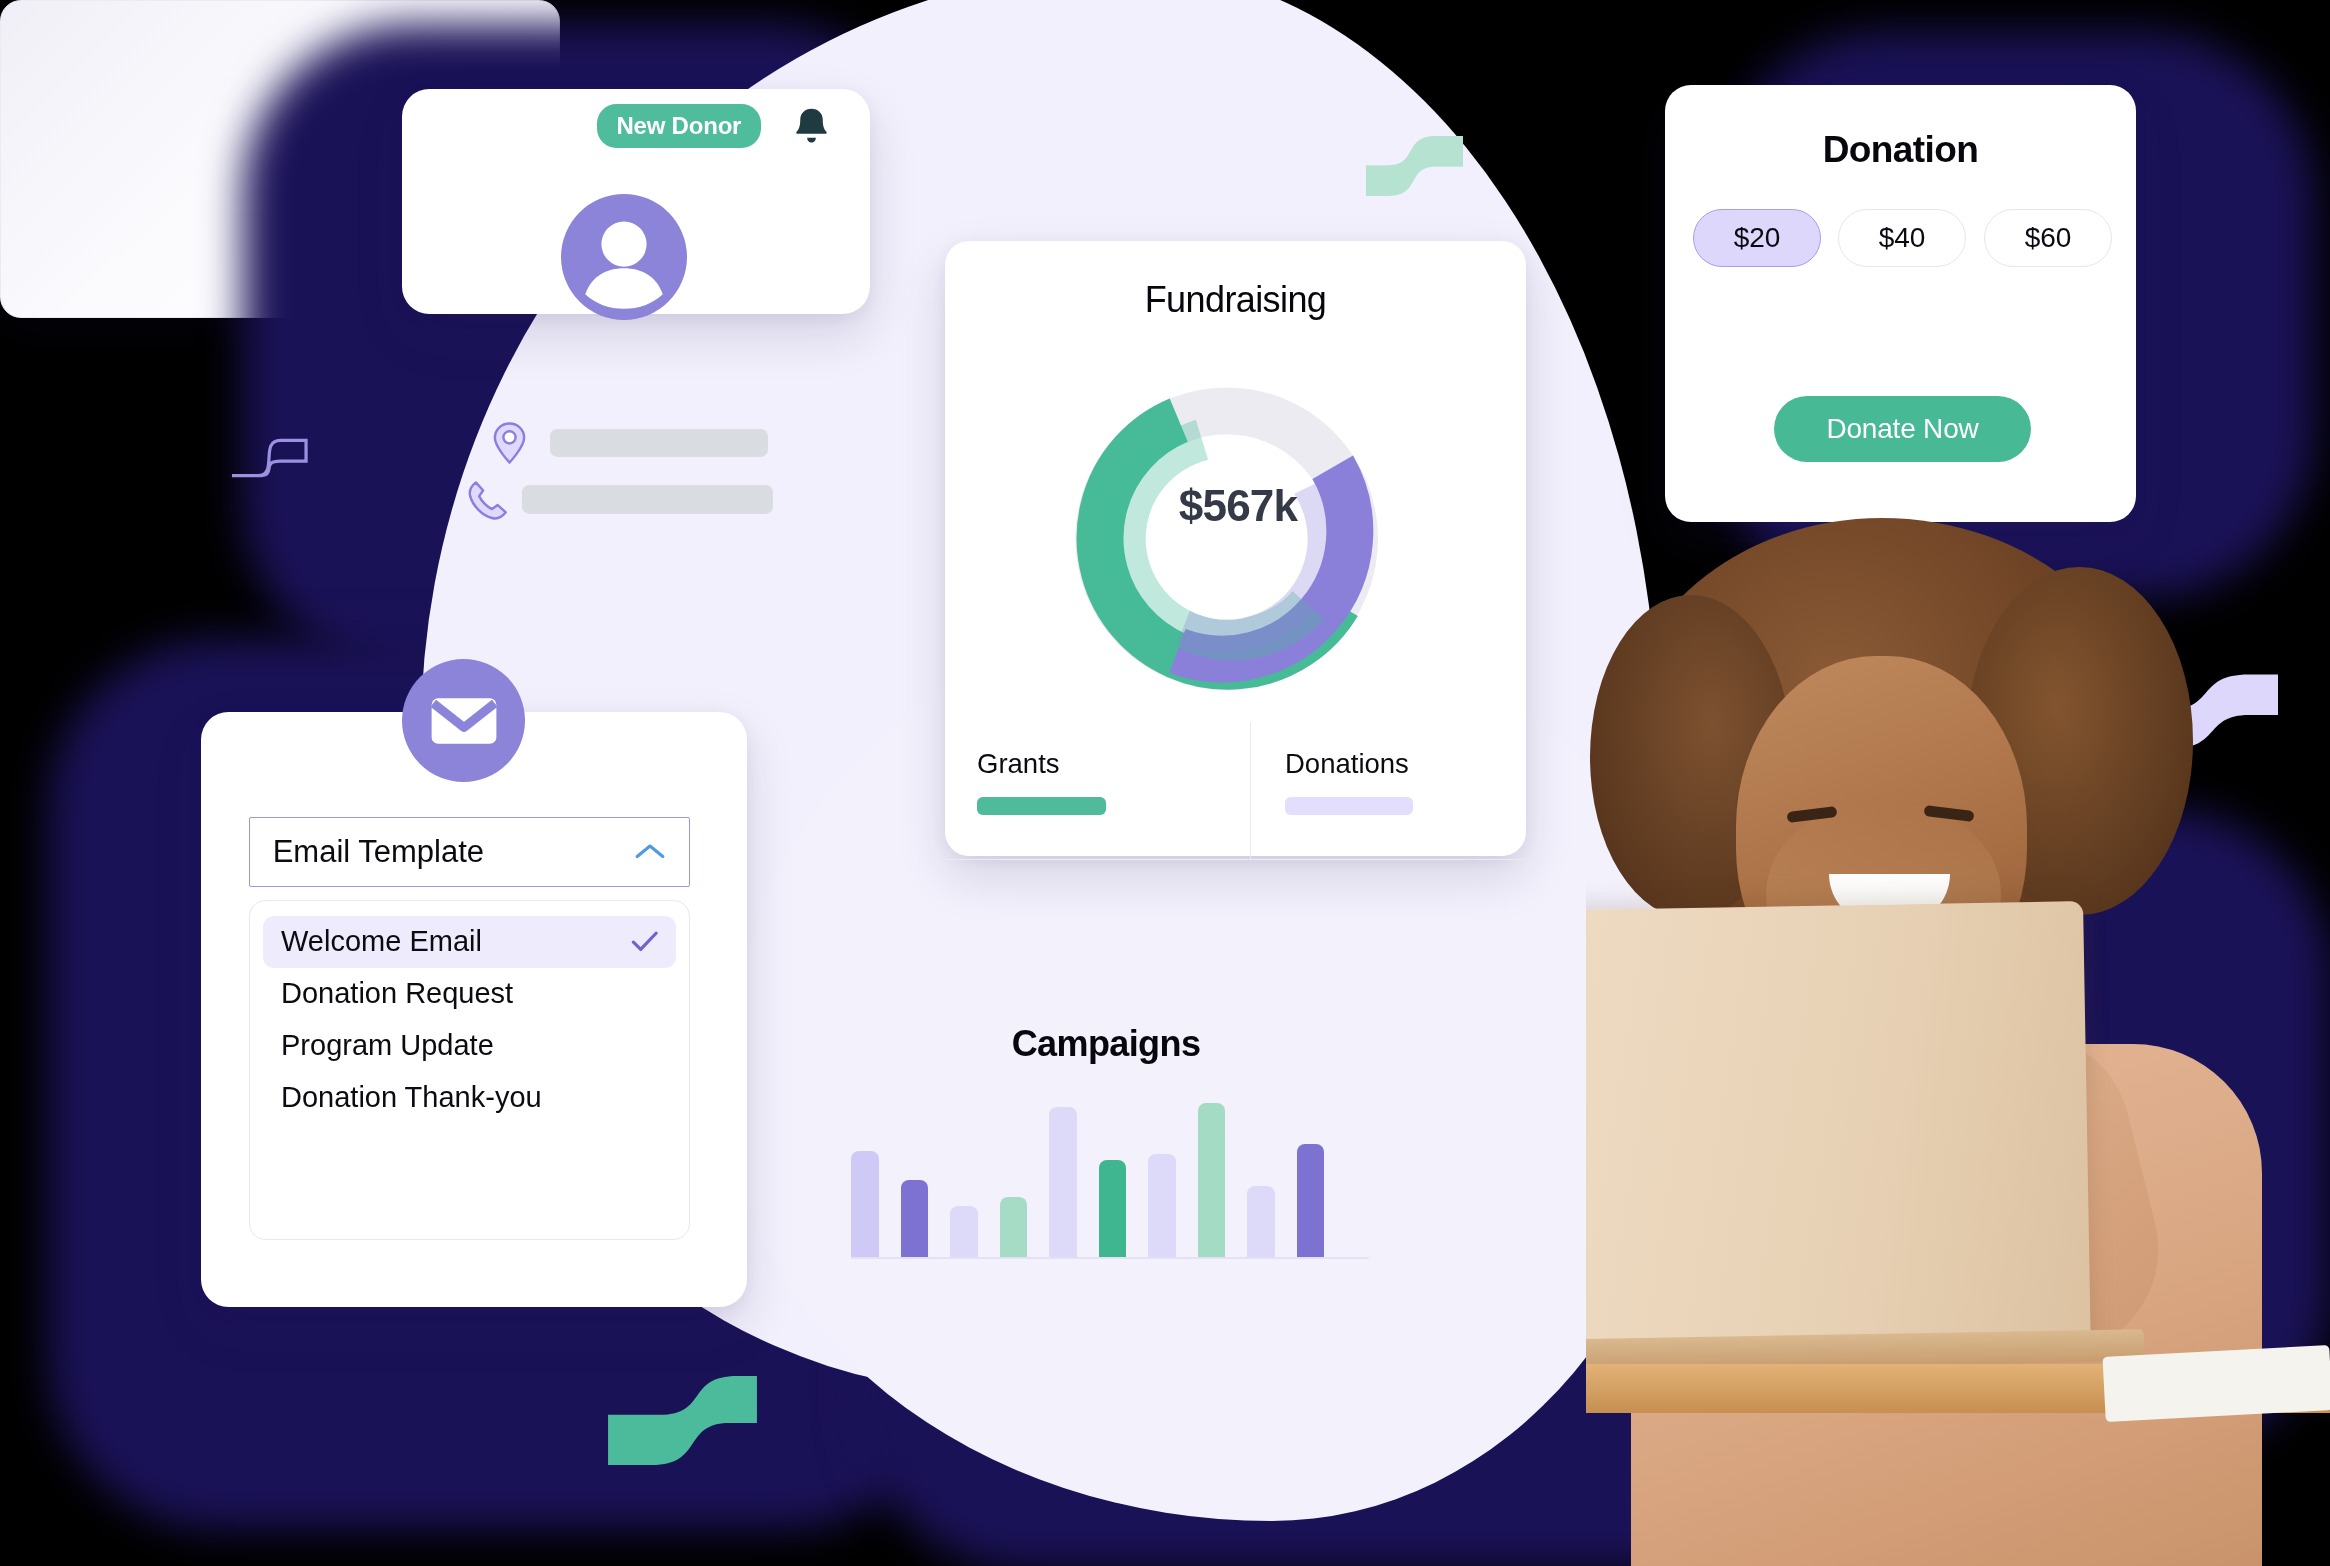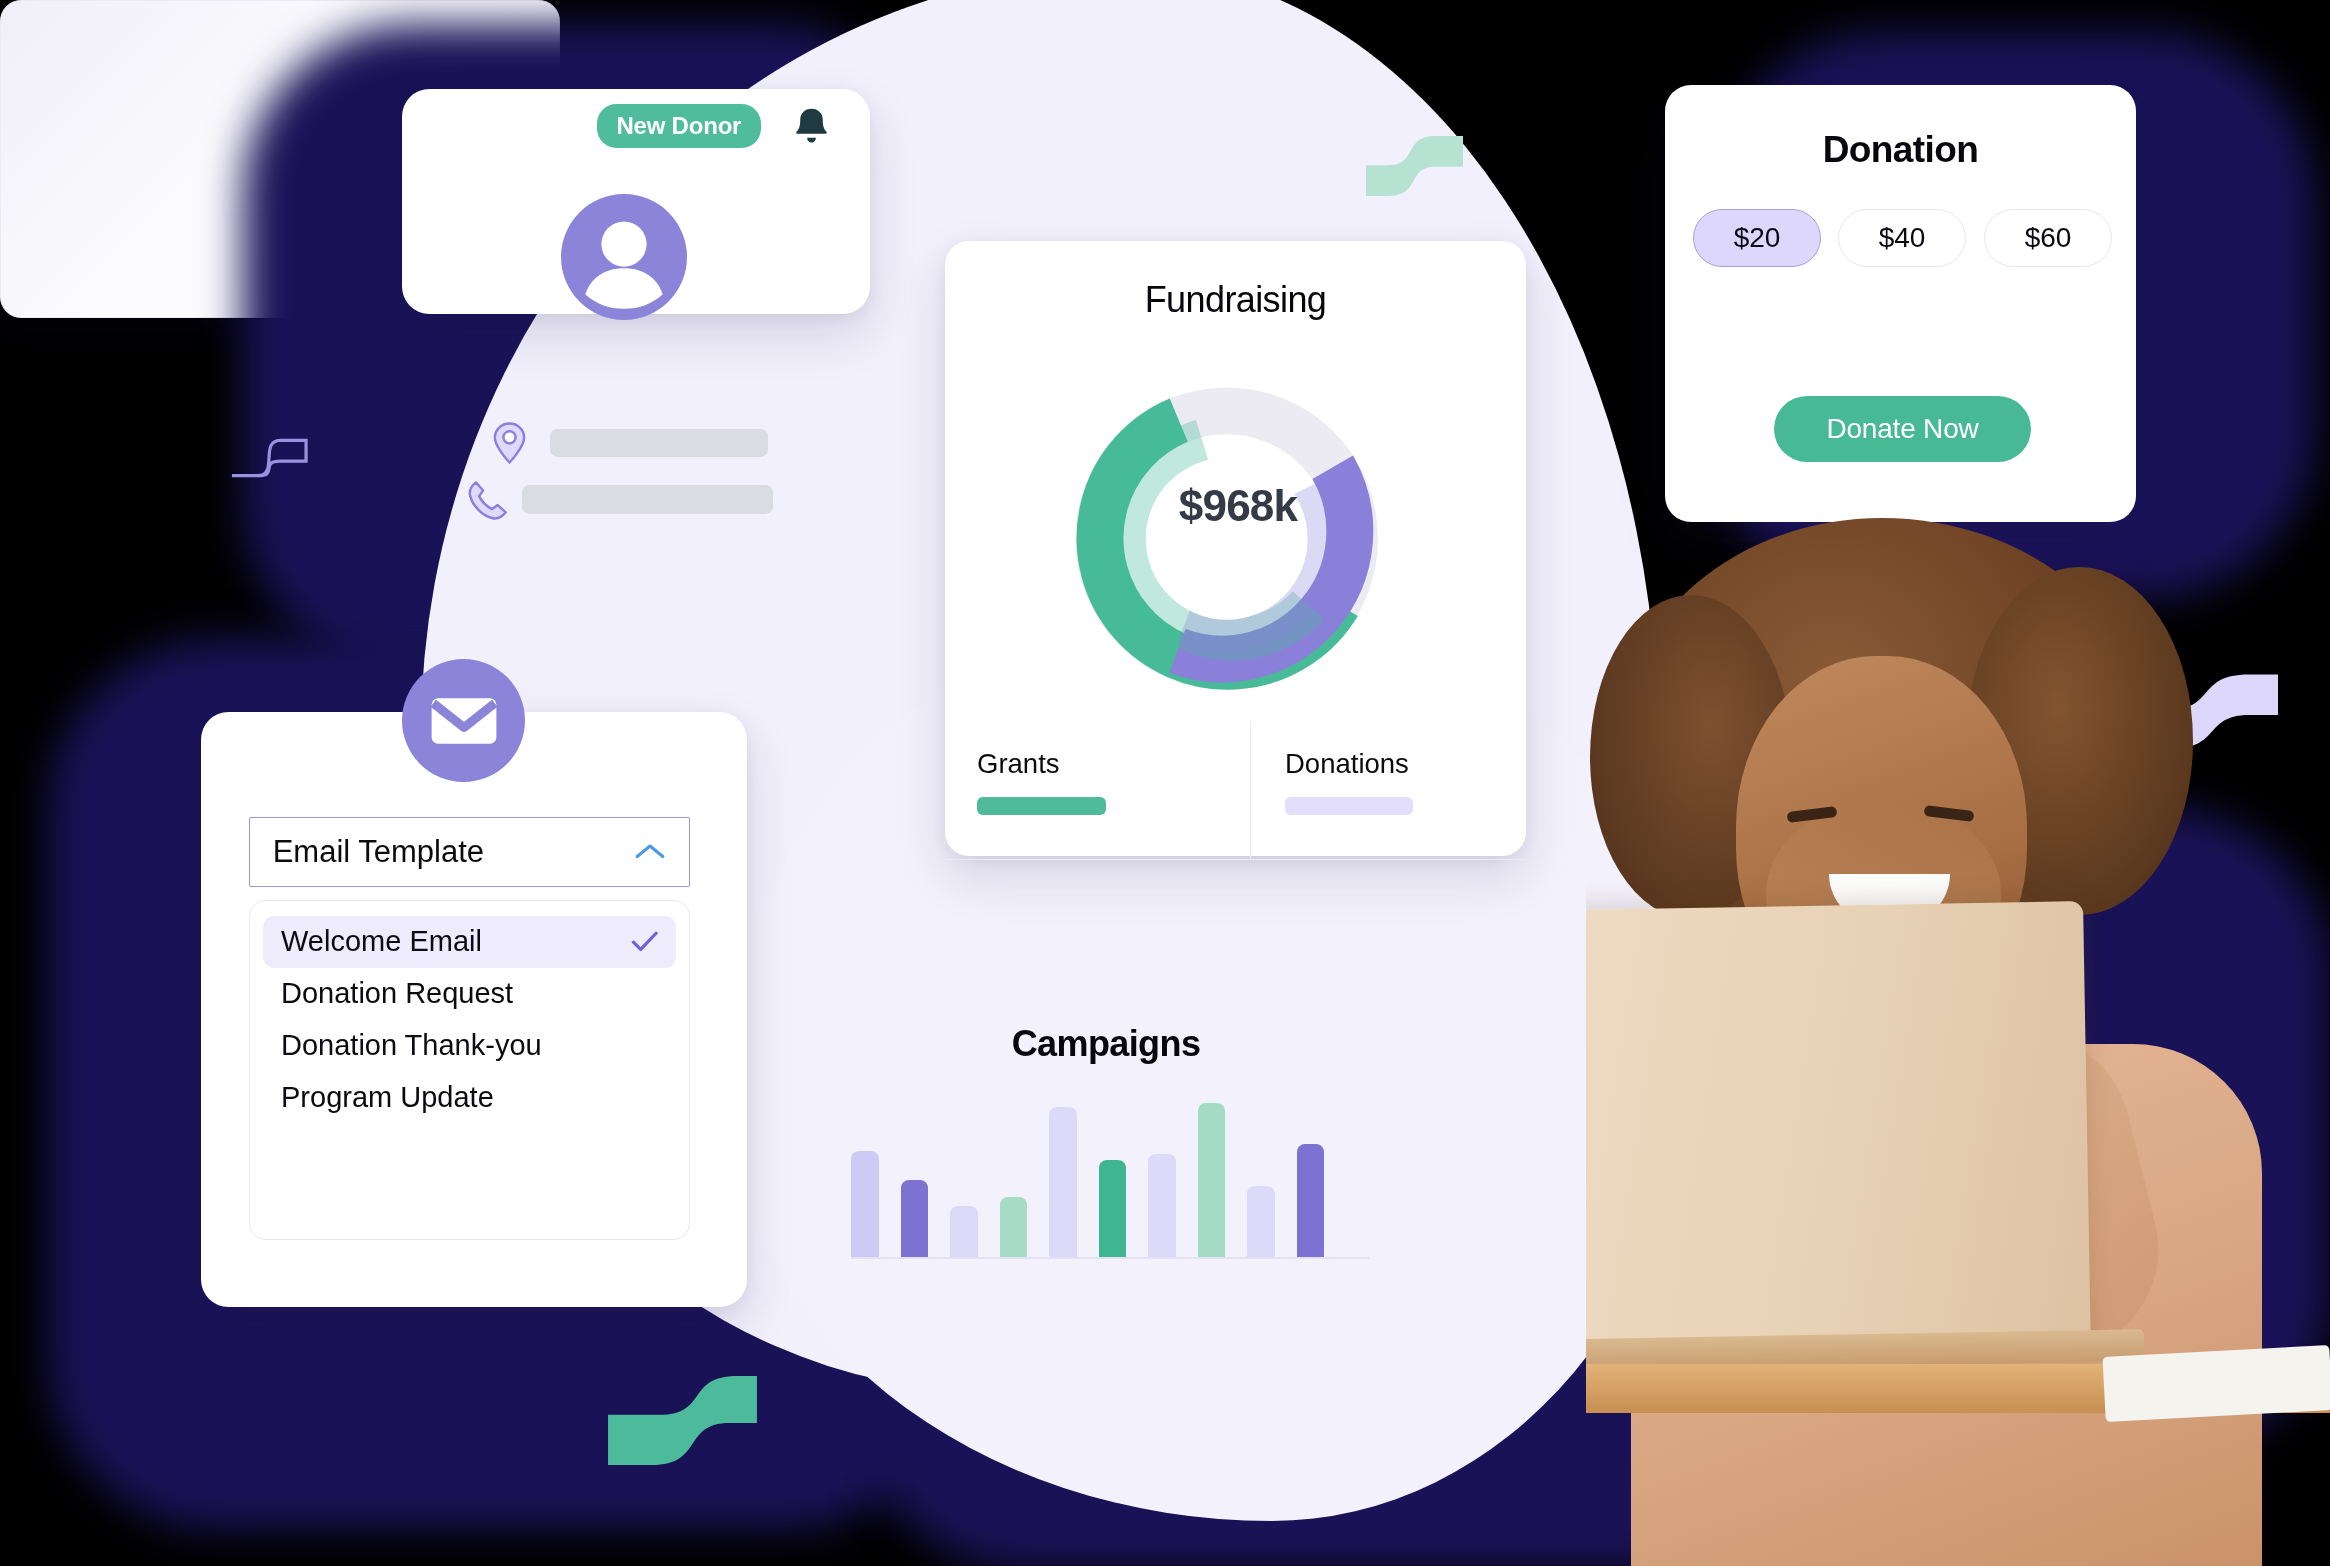--- a/index.html
+++ b/index.html
@@ -210,21 +210,21 @@
 
     <path d="M 196 38 A 158 158 0 0 1 277 324" fill="none" stroke="#8b80d9" stroke-width="58" transform="rotate(56 196 196)"></path>
 
     <path d="M 196 70 A 126 126 0 1 0 274 300" fill="none" stroke="rgba(71,187,152,.34)" stroke-width="52" transform="rotate(-14 196 196)"></path>
 
     <path d="M 196 70 A 126 126 0 0 1 258 296" fill="none" stroke="rgba(139,128,217,.30)" stroke-width="52" transform="rotate(58 196 196)"></path>
 
     <circle cx="196" cy="196" r="100" fill="#fff"></circle>
   </svg>
 
-  <div class="donut-val">$968k</div>
+  <div class="donut-val">$567k</div>
 
   <div class="fund-div"></div>
   <div class="fund-divv"></div>
 
   <div class="leg leg1">Grants</div>
   <div class="legbar lb1"></div>
 
   <div class="leg leg2">Donations</div>
   <div class="legbar lb2"></div>
 
@@ -258,24 +258,24 @@
     <div class="opt active">
       <span>Welcome Email</span>
       <svg width="27.5" height="22.7" viewBox="0 0 34 28">
         <path d="M3 15 L12 24 L31 4" fill="none" stroke="#6f63cf" stroke-width="4" stroke-linecap="round" stroke-linejoin="round"></path>
       </svg>
     </div>
     <div class="opt">
       <span>Donation Request</span>
     </div>
     <div class="opt">
+      <span>Program Update</span>
+    </div>
+    <div class="opt">
       <span>Donation Thank-you</span>
-    </div>
-    <div class="opt">
-      <span>Program Update</span>
     </div>
   </div>
 
   <div class="camp-card"></div>
   <div class="camp-title">Campaigns</div>
   <div class="bars" id="campaign-bars">
       <div class="bar" style="height: 107px; background: rgb(207, 201, 246);"></div>
       <div class="bar" style="height: 78px; background: rgb(125, 114, 210);"></div>
       <div class="bar" style="height: 52px; background: rgb(221, 217, 249);"></div>
       <div class="bar" style="height: 61px; background: rgb(166, 220, 198);"></div>

